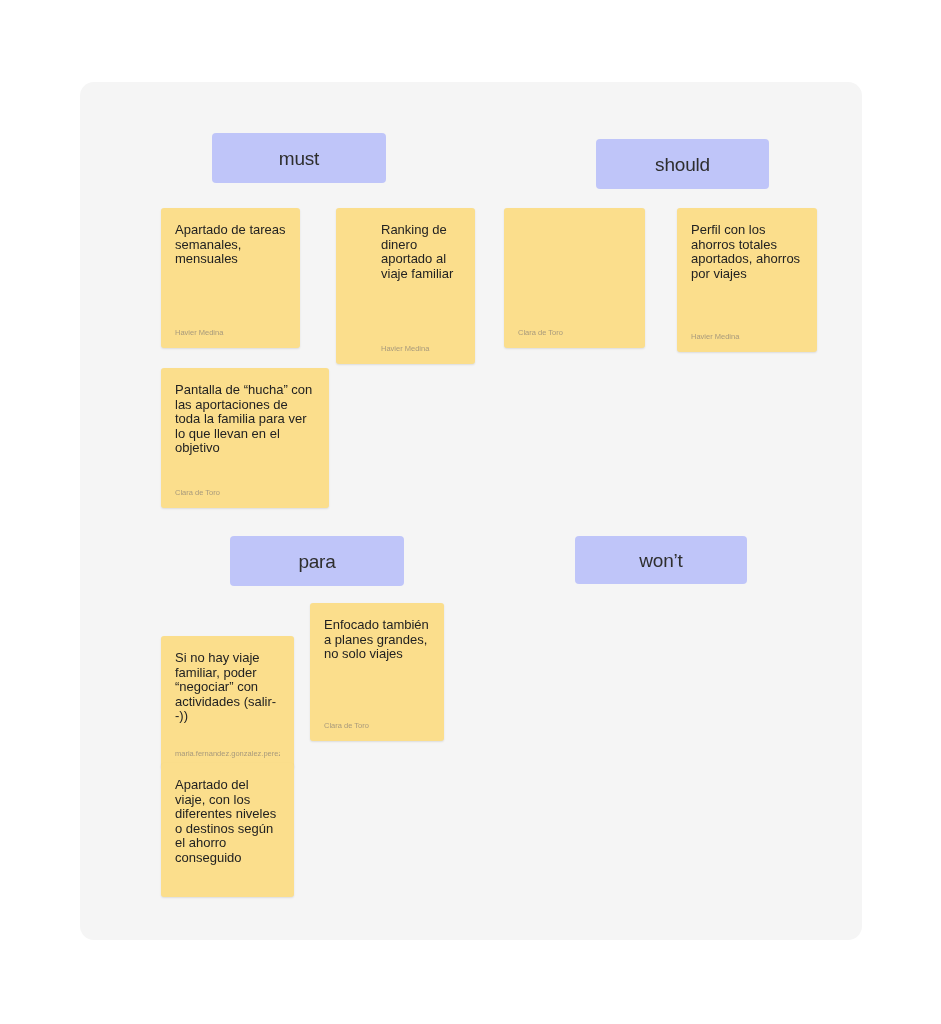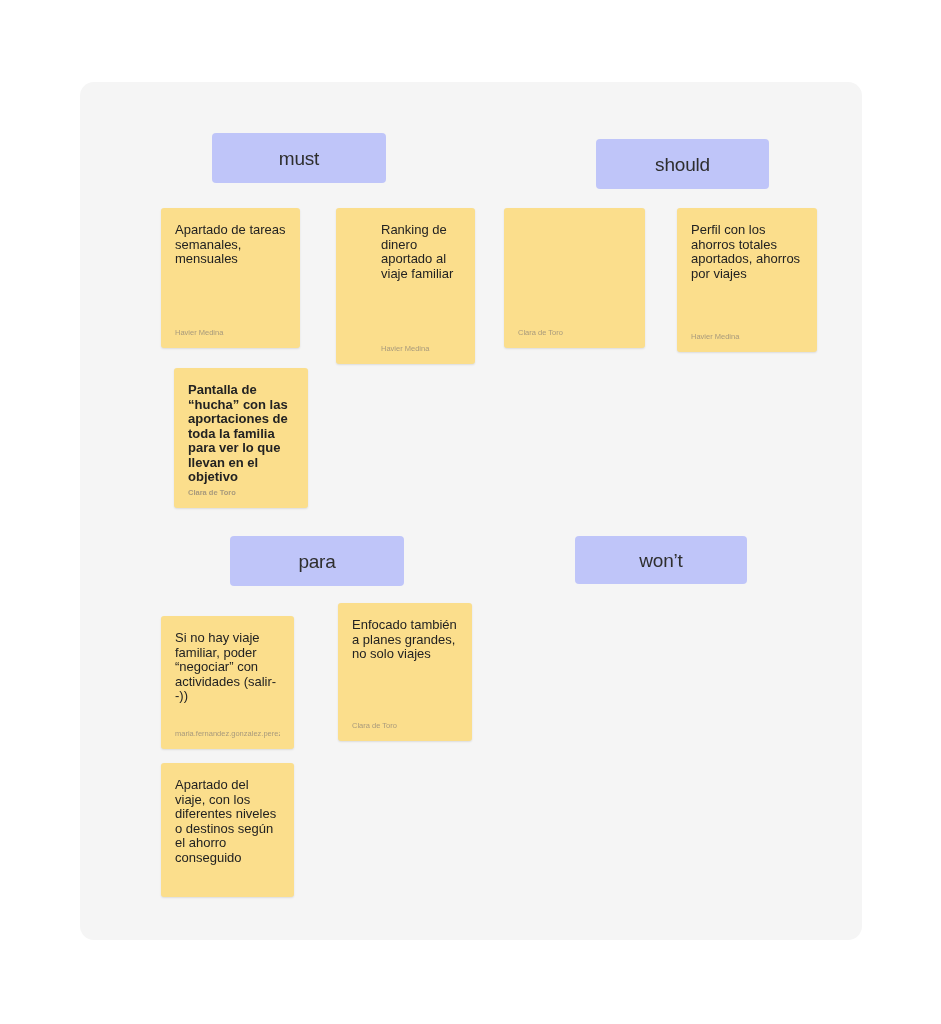--- a/index.html
+++ b/index.html
@@ -72,23 +72,23 @@
   #chip-must   { left: 132px; top: 51px;  width: 174px; height: 50px; }
   #chip-should { left: 516px; top: 57px;  width: 173px; height: 50px; }
   #chip-could  { left: 150px; top: 454px; width: 174px; height: 50px; }
   #chip-wont   { left: 495px; top: 454px; width: 172px; height: 48px; }
 
   
   #note-0 { left: 81px;  top: 126px; width: 139px; height: 140px; }
   #note-1 { left: 256px; top: 126px; width: 139px; height: 156px; padding-left: 45px; }
   #note-2 { left: 424px; top: 126px; width: 141px; height: 140px; }
   #note-3 { left: 597px; top: 126px; width: 140px; height: 144px; }
-  #note-4 { left: 94px;  top: 286px; width: 134px; height: 140px; font-weight: bold; }
-  #note-5 { left: 81px;  top: 534px; width: 133px; height: 133px; }
-  #note-6 { left: 258px; top: 521px; width: 134px; height: 138px; }
+  #note-4 { left: 81px;  top: 286px; width: 168px; height: 140px; }
+  #note-5 { left: 81px;  top: 554px; width: 133px; height: 133px; }
+  #note-6 { left: 230px; top: 521px; width: 134px; height: 138px; }
   #note-7 { left: 81px;  top: 681px; width: 133px; height: 134px; gap: 44px; }
 </style>
 </head>
 <body>
 
 <div id="board">
 
   <div class="chip" id="chip-must">
     <span class="chip-label">must</span>
   </div>

